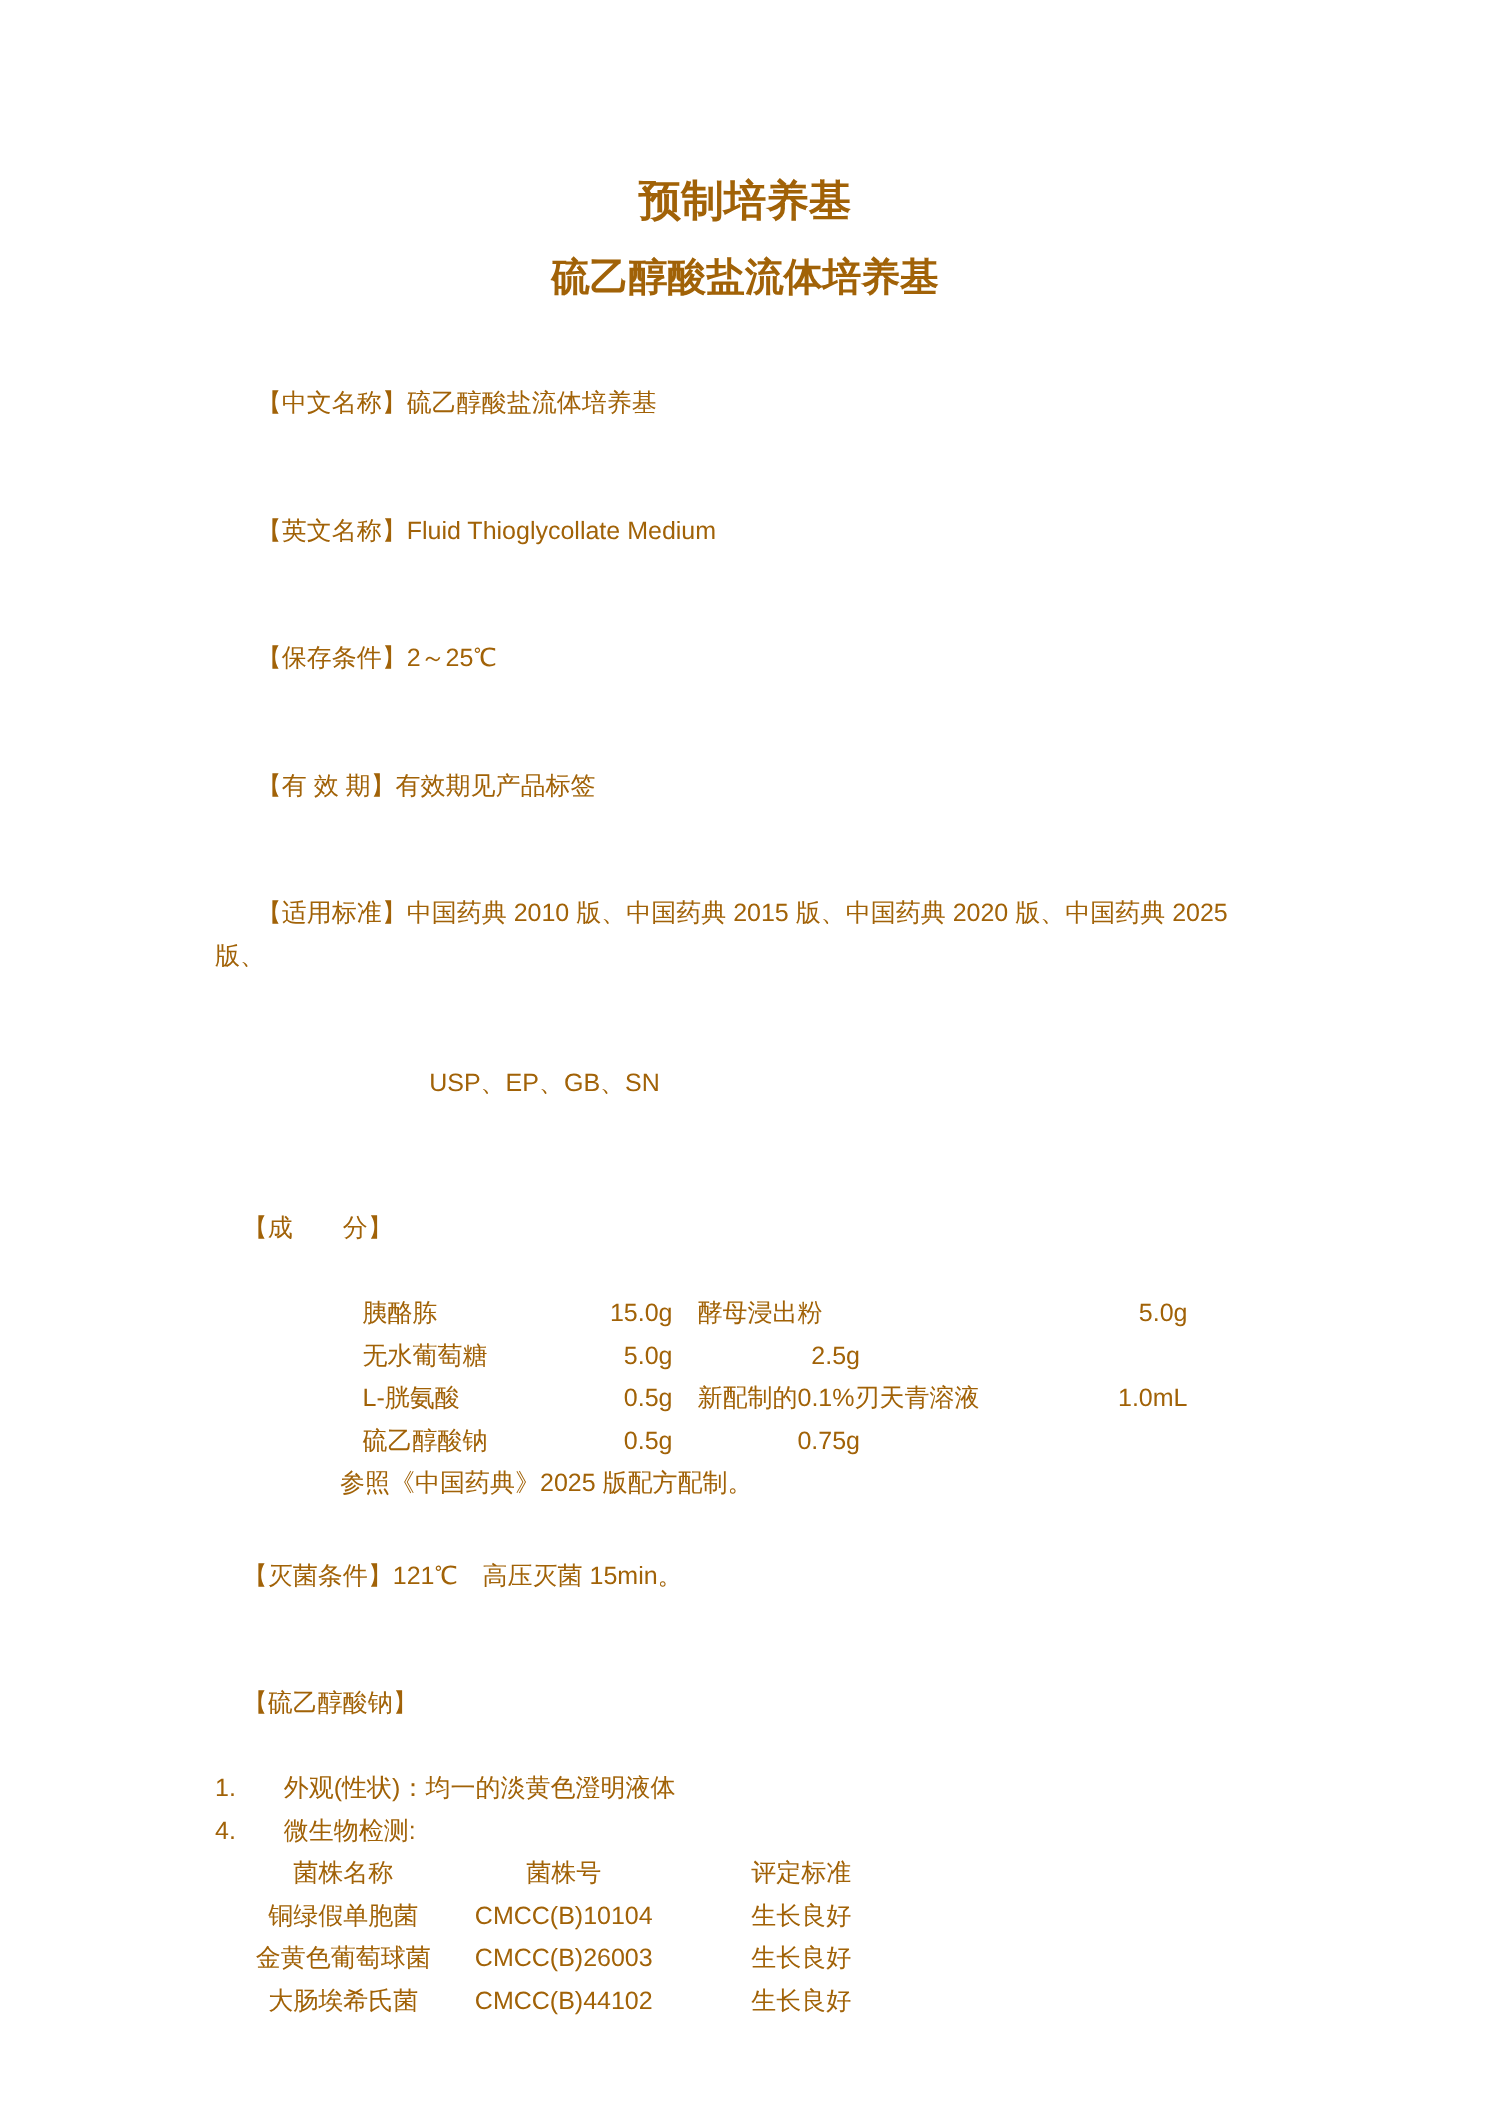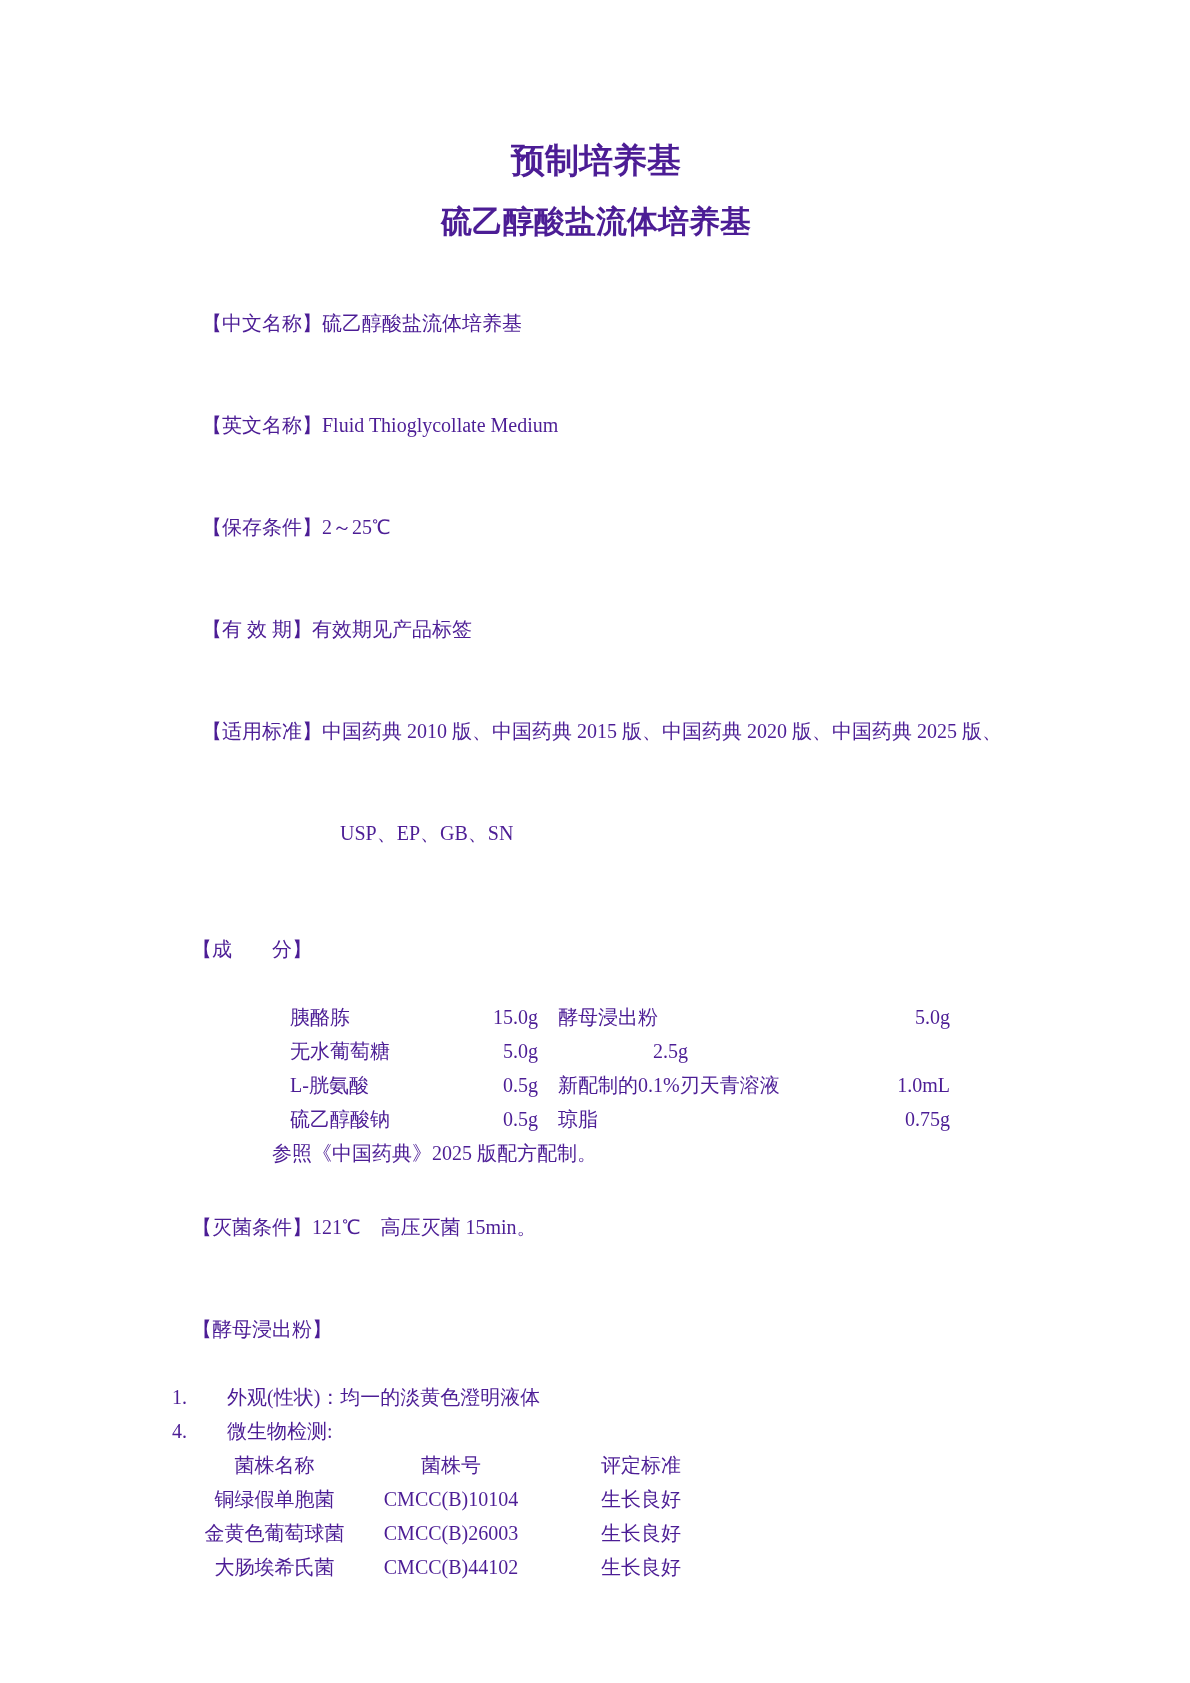--- a/index.html
+++ b/index.html
@@ -1,20 +1,20 @@
 <!DOCTYPE html>
 <html><head>
 <meta charset="utf-8">
 <style>
   * { margin:0; padding:0; box-sizing:border-box; }
   html,body { background:#ffffff; }
   .page {
     width:1190px; height:1683px;
-    background:#ffffff; color:#4c1d95;
-    font-family:Liberation Serif, serif;
+    background:#ffffff; color:#a16207;
+    font-family:Liberation Sans, sans-serif;
     font-size:20px;
     padding:142px 170px 0 172px;
     overflow:hidden;
     position:relative;
   }
   .title  { text-align:center; font-size:34px; font-weight:bold; line-height:38px; }
   .subtitle { text-align:center; font-size:31px; font-weight:bold; line-height:36px; margin-top:24px; }
 
   .fields-top { margin-top:32px; }
   .field { line-height:34px; white-space:pre-wrap; }
@@ -97,33 +97,32 @@
       <span class="c-q1">0.5g</span>
       <span class="c-gap"></span>
       <span class="c-n2">新配制的0.1%刃天青溶液</span>
       <span class="c-q2">1.0mL</span>
     </div>
     <div class="comp-row">
       <span class="c-sp"></span>
       <span class="c-n1">硫乙醇酸钠</span>
       <span class="c-q1">0.5g</span>
       <span class="c-gap"></span>
-      <span class="c-n2">琼脂</span>
       <span class="c-q2">0.75g</span>
     </div>
   </div>
 
   <div class="comp-note">参照《中国药典》2025 版配方配制。</div>
 
   <div class="field sterile">
     <span class="flabel">【灭菌条件】</span><span class="fvalue">121℃　高压灭菌 15min。</span>
   </div>
 
   <div class="field">
-    <span class="flabel">【酵母浸出粉】</span>
+    <span class="flabel">【硫乙醇酸钠】</span>
   </div>
 
   <div>
     <div class="suit-item">
       <span class="s-num">1.</span><span>外观(性状)：均一的淡黄色澄明液体</span>
     </div>
     <div class="suit-item">
       <span class="s-num">4.</span><span>微生物检测:</span>
     </div>
   </div>

